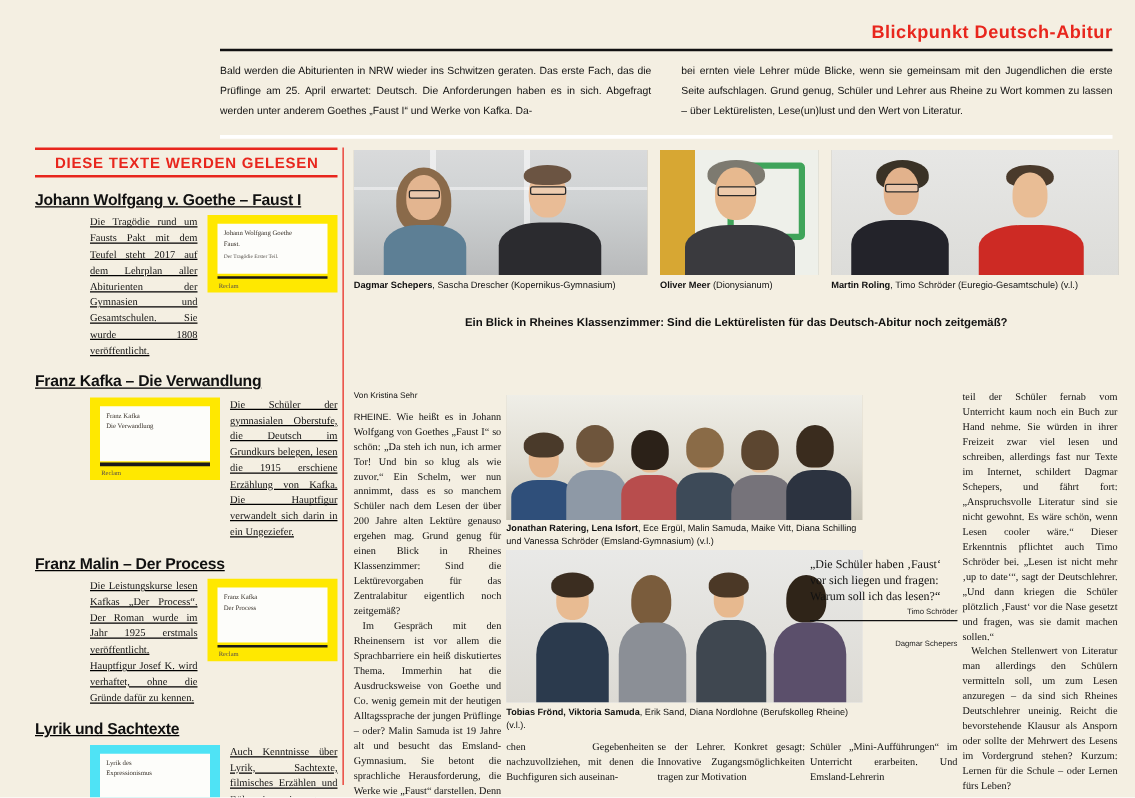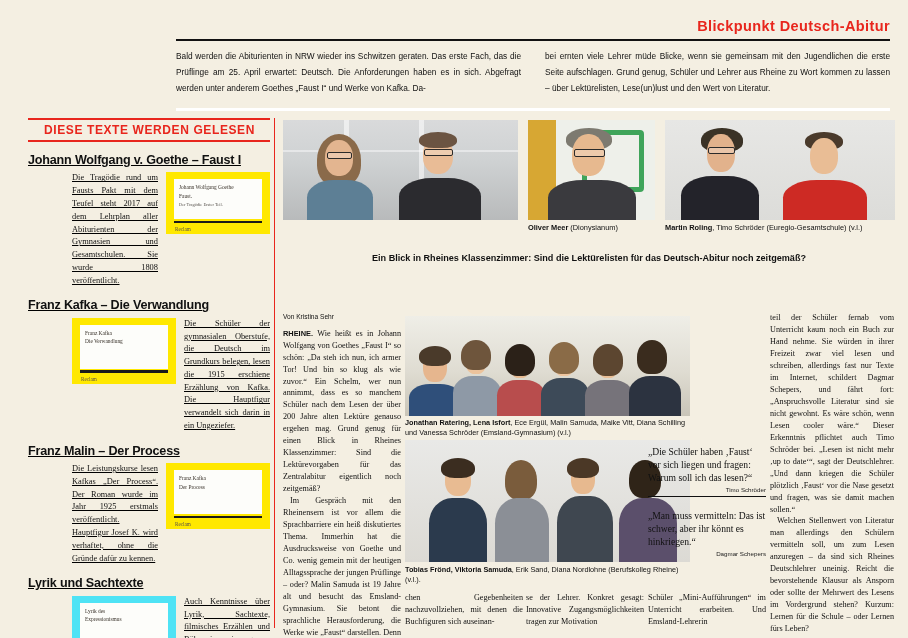--- a/index.html
+++ b/index.html
@@ -252,21 +252,21 @@
   #col3 { left: 526px; top: 592px; width: 118px; }
   #col4 { left: 648px; top: 592px; width: 118px; }
   #col5 { left: 770px; top: 312px; width: 124px; }
 
   .byline {
     font-family: "Liberation Sans", sans-serif;
     font-size: 6.6px;
     color: #111;
     margin-bottom: 6px;
   }
-  .dateline { font-family: "Liberation Sans", sans-serif; font-size: 7.4px; font-weight: bold; }
+  .dateline { font-family: "Liberation Sans", sans-serif; font-size: 7.4px; font-weight: normal; }
   .artcol p { margin: 0; text-indent: 7px; }
   .artcol p.first { text-indent: 0; }
 
   
   #photo-group1 {
     position: absolute;
     left: 405px; top: 316px; width: 285px; height: 100px;
     overflow: hidden;
     background: #dbd6c6;
   }
@@ -429,20 +429,23 @@
           <div class="panes"></div>
         <div class="hair" style="left:34px;top:14px;width:44px;height:52px;background:#8a6a4a"></div>
         <div class="head" style="left:42px;top:20px;width:28px;height:36px"></div>
         <div class="glasses" style="left:44px;top:32px;width:23px"></div>
         <div class="torso" style="left:24px;top:60px;width:66px;height:44px;background:#5d7f95"></div>
         <div class="head" style="left:140px;top:16px;width:30px;height:38px;background:#e9bc96"></div>
         <div class="hair" style="left:136px;top:12px;width:38px;height:16px;background:#6b5442"></div>
         <div class="glasses" style="left:141px;top:29px;width:27px"></div>
         <div class="torso" style="left:116px;top:58px;width:82px;height:46px;background:#2b2b2f"></div>
       </div>
+      <div class="cap">
+        <b>Dagmar Schepers</b><span>, Sascha Drescher (Kopernikus-Gymnasium)</span>
+      </div>
     </div>
 
     <div class="photo-cell">
       <div class="photo ph-b">
         <div class="bg-green"></div>
         <div style="position:absolute;left:54px;top:10px;width:52px;height:52px;border:5px solid #3fa45a;border-radius:4px"></div>
         <div class="hair" style="left:38px;top:8px;width:46px;height:22px;background:#7d7a70"></div>
         <div class="head" style="left:44px;top:14px;width:33px;height:42px;background:#e7b98f"></div>
         <div class="glasses" style="left:46px;top:29px;width:29px;height:6px"></div>
         <div class="torso" style="left:20px;top:60px;width:88px;height:44px;background:#3a3a3e"></div>
@@ -548,17 +551,16 @@
     <b>Tobias Frönd, Viktoria Samuda</b><span>, Erik Sand, Diana Nordlohne (Berufskolleg Rheine) (v.l.).</span>
   </div>
 
   <div class="pullquote" id="pq1">
     <div class="qt">„Die Schüler haben ‚Faust‘ vor sich liegen und fragen: Warum soll ich das lesen?“</div>
     <div class="attr">Timo Schröder</div>
     <div class="qrule"></div>
   </div>
 
   <div class="pullquote" id="pq2">
-    <div class="qt">„Man muss vermitteln: Das ist schwer, aber ihr könnt es hinkriegen.“</div>
     <div class="attr">Dagmar Schepers</div>
   </div>
 
 </div>
 
 </body></html>

